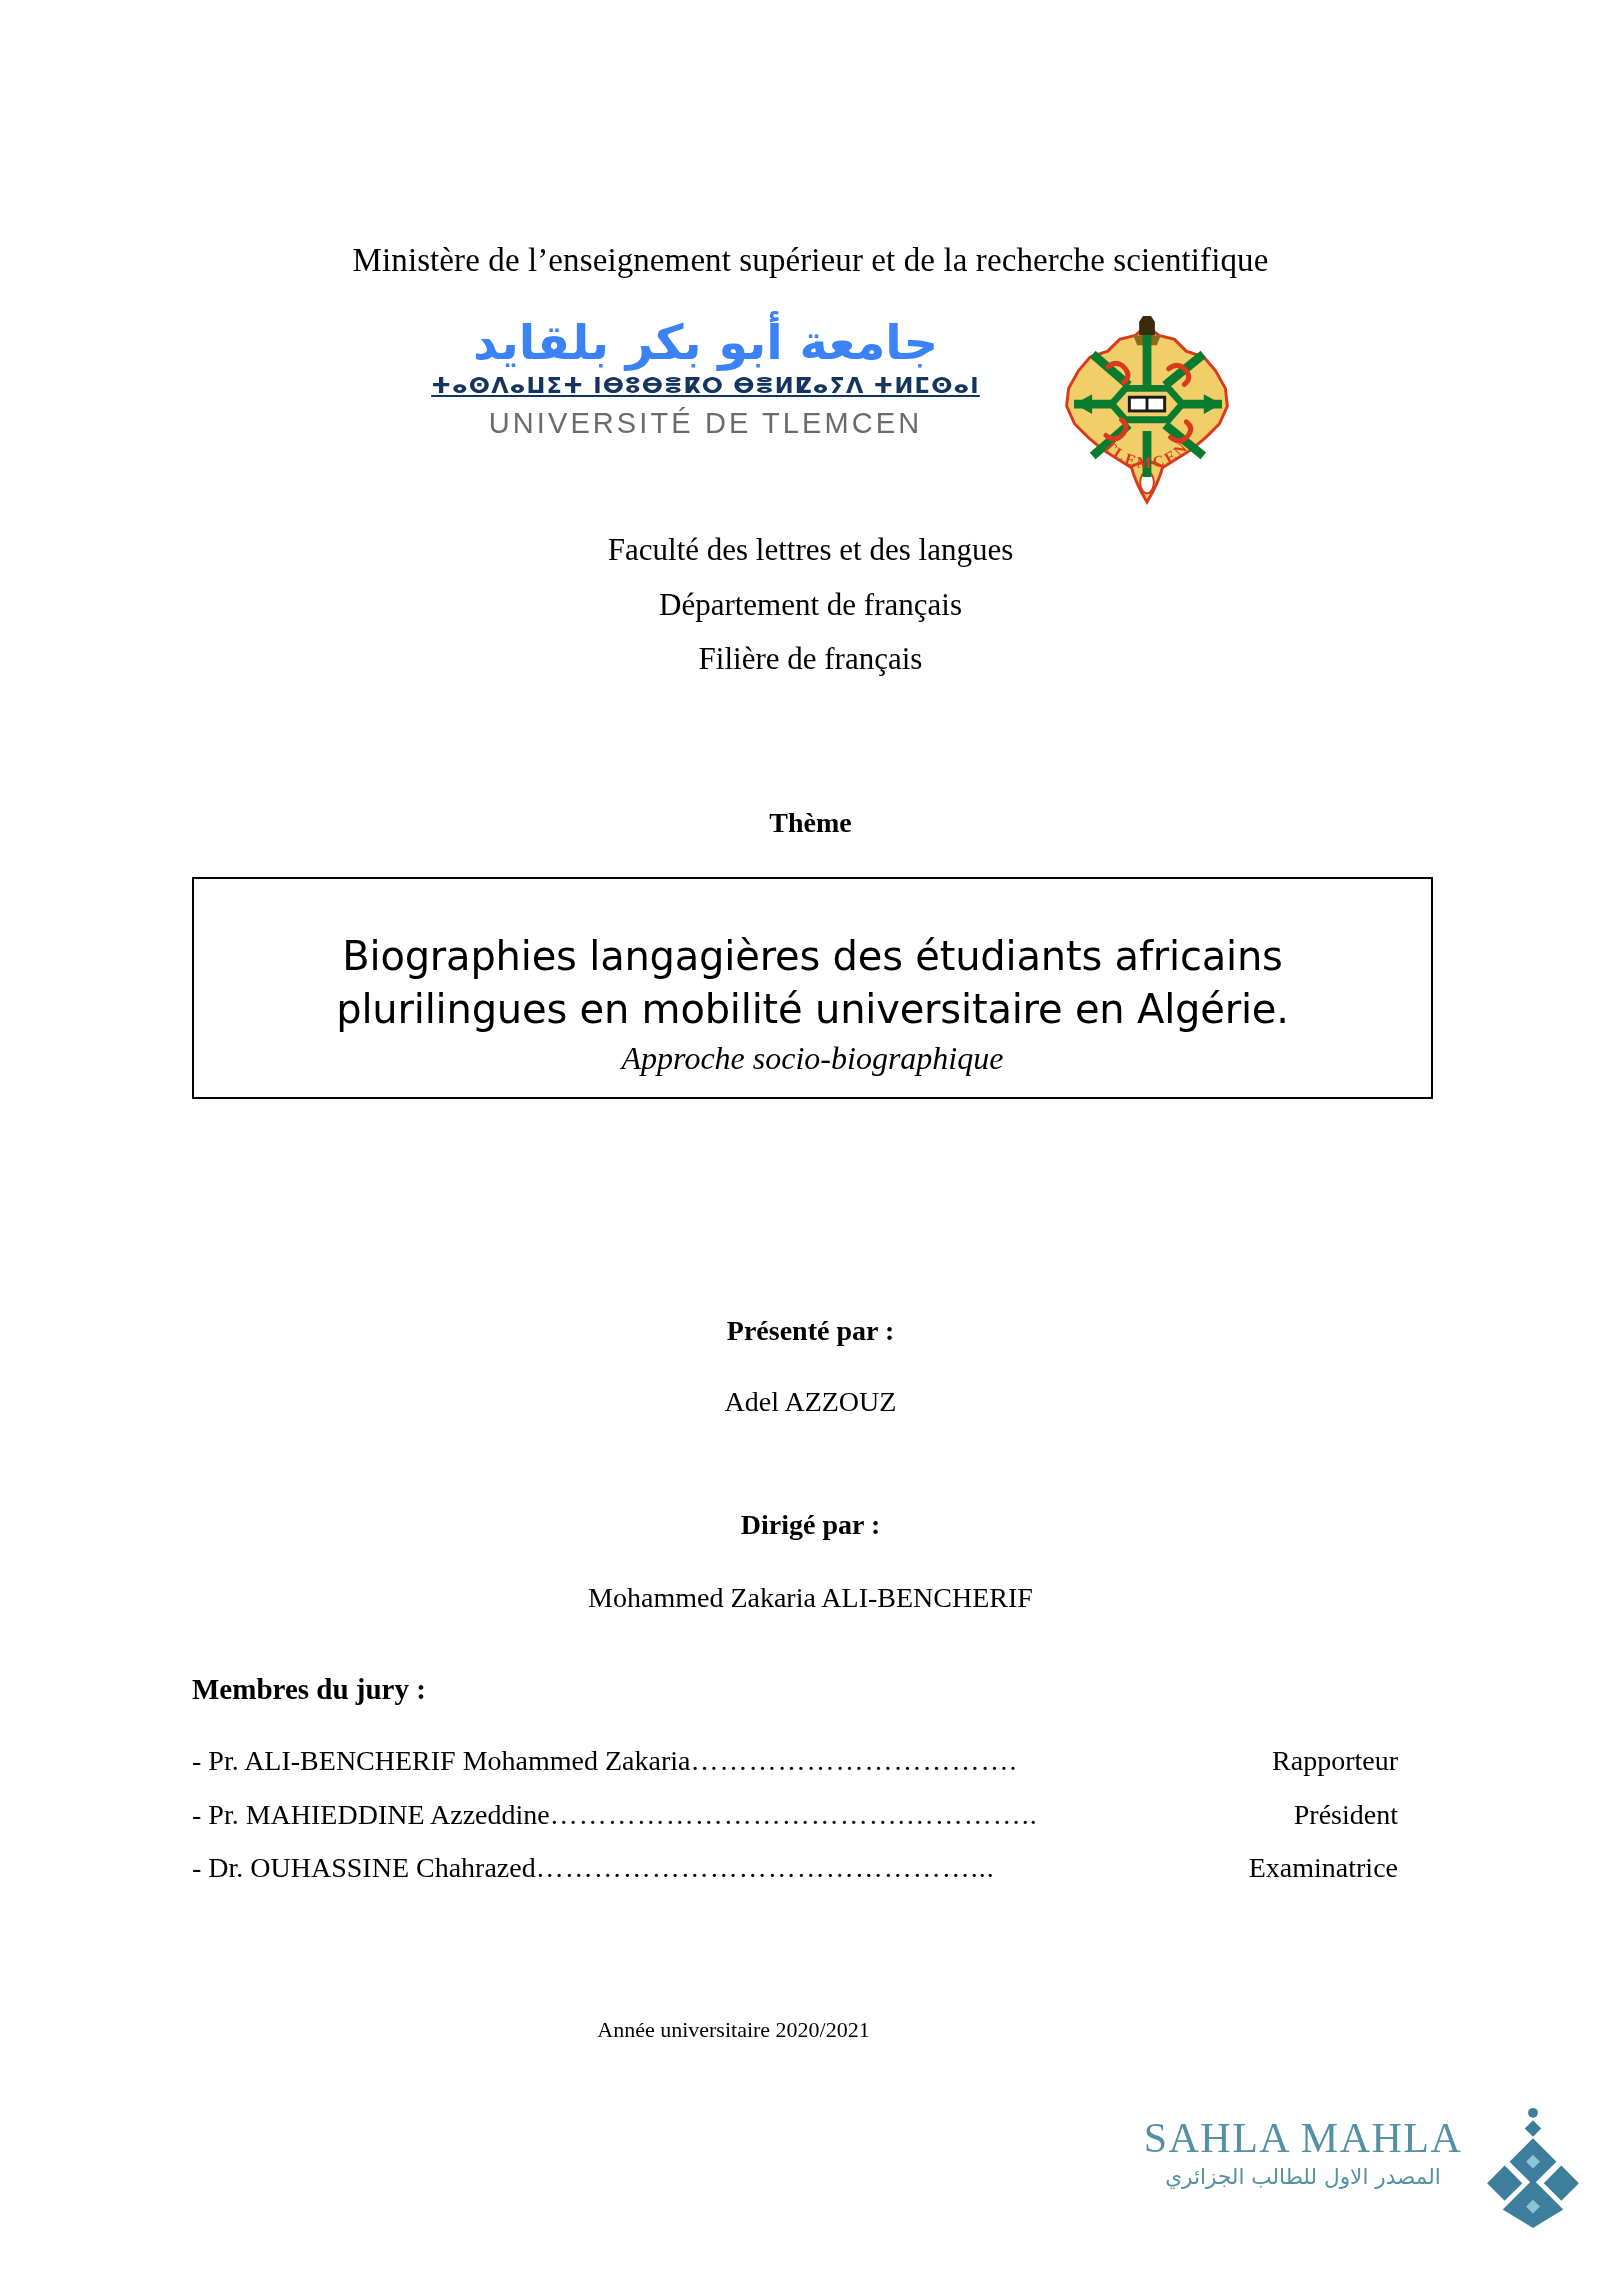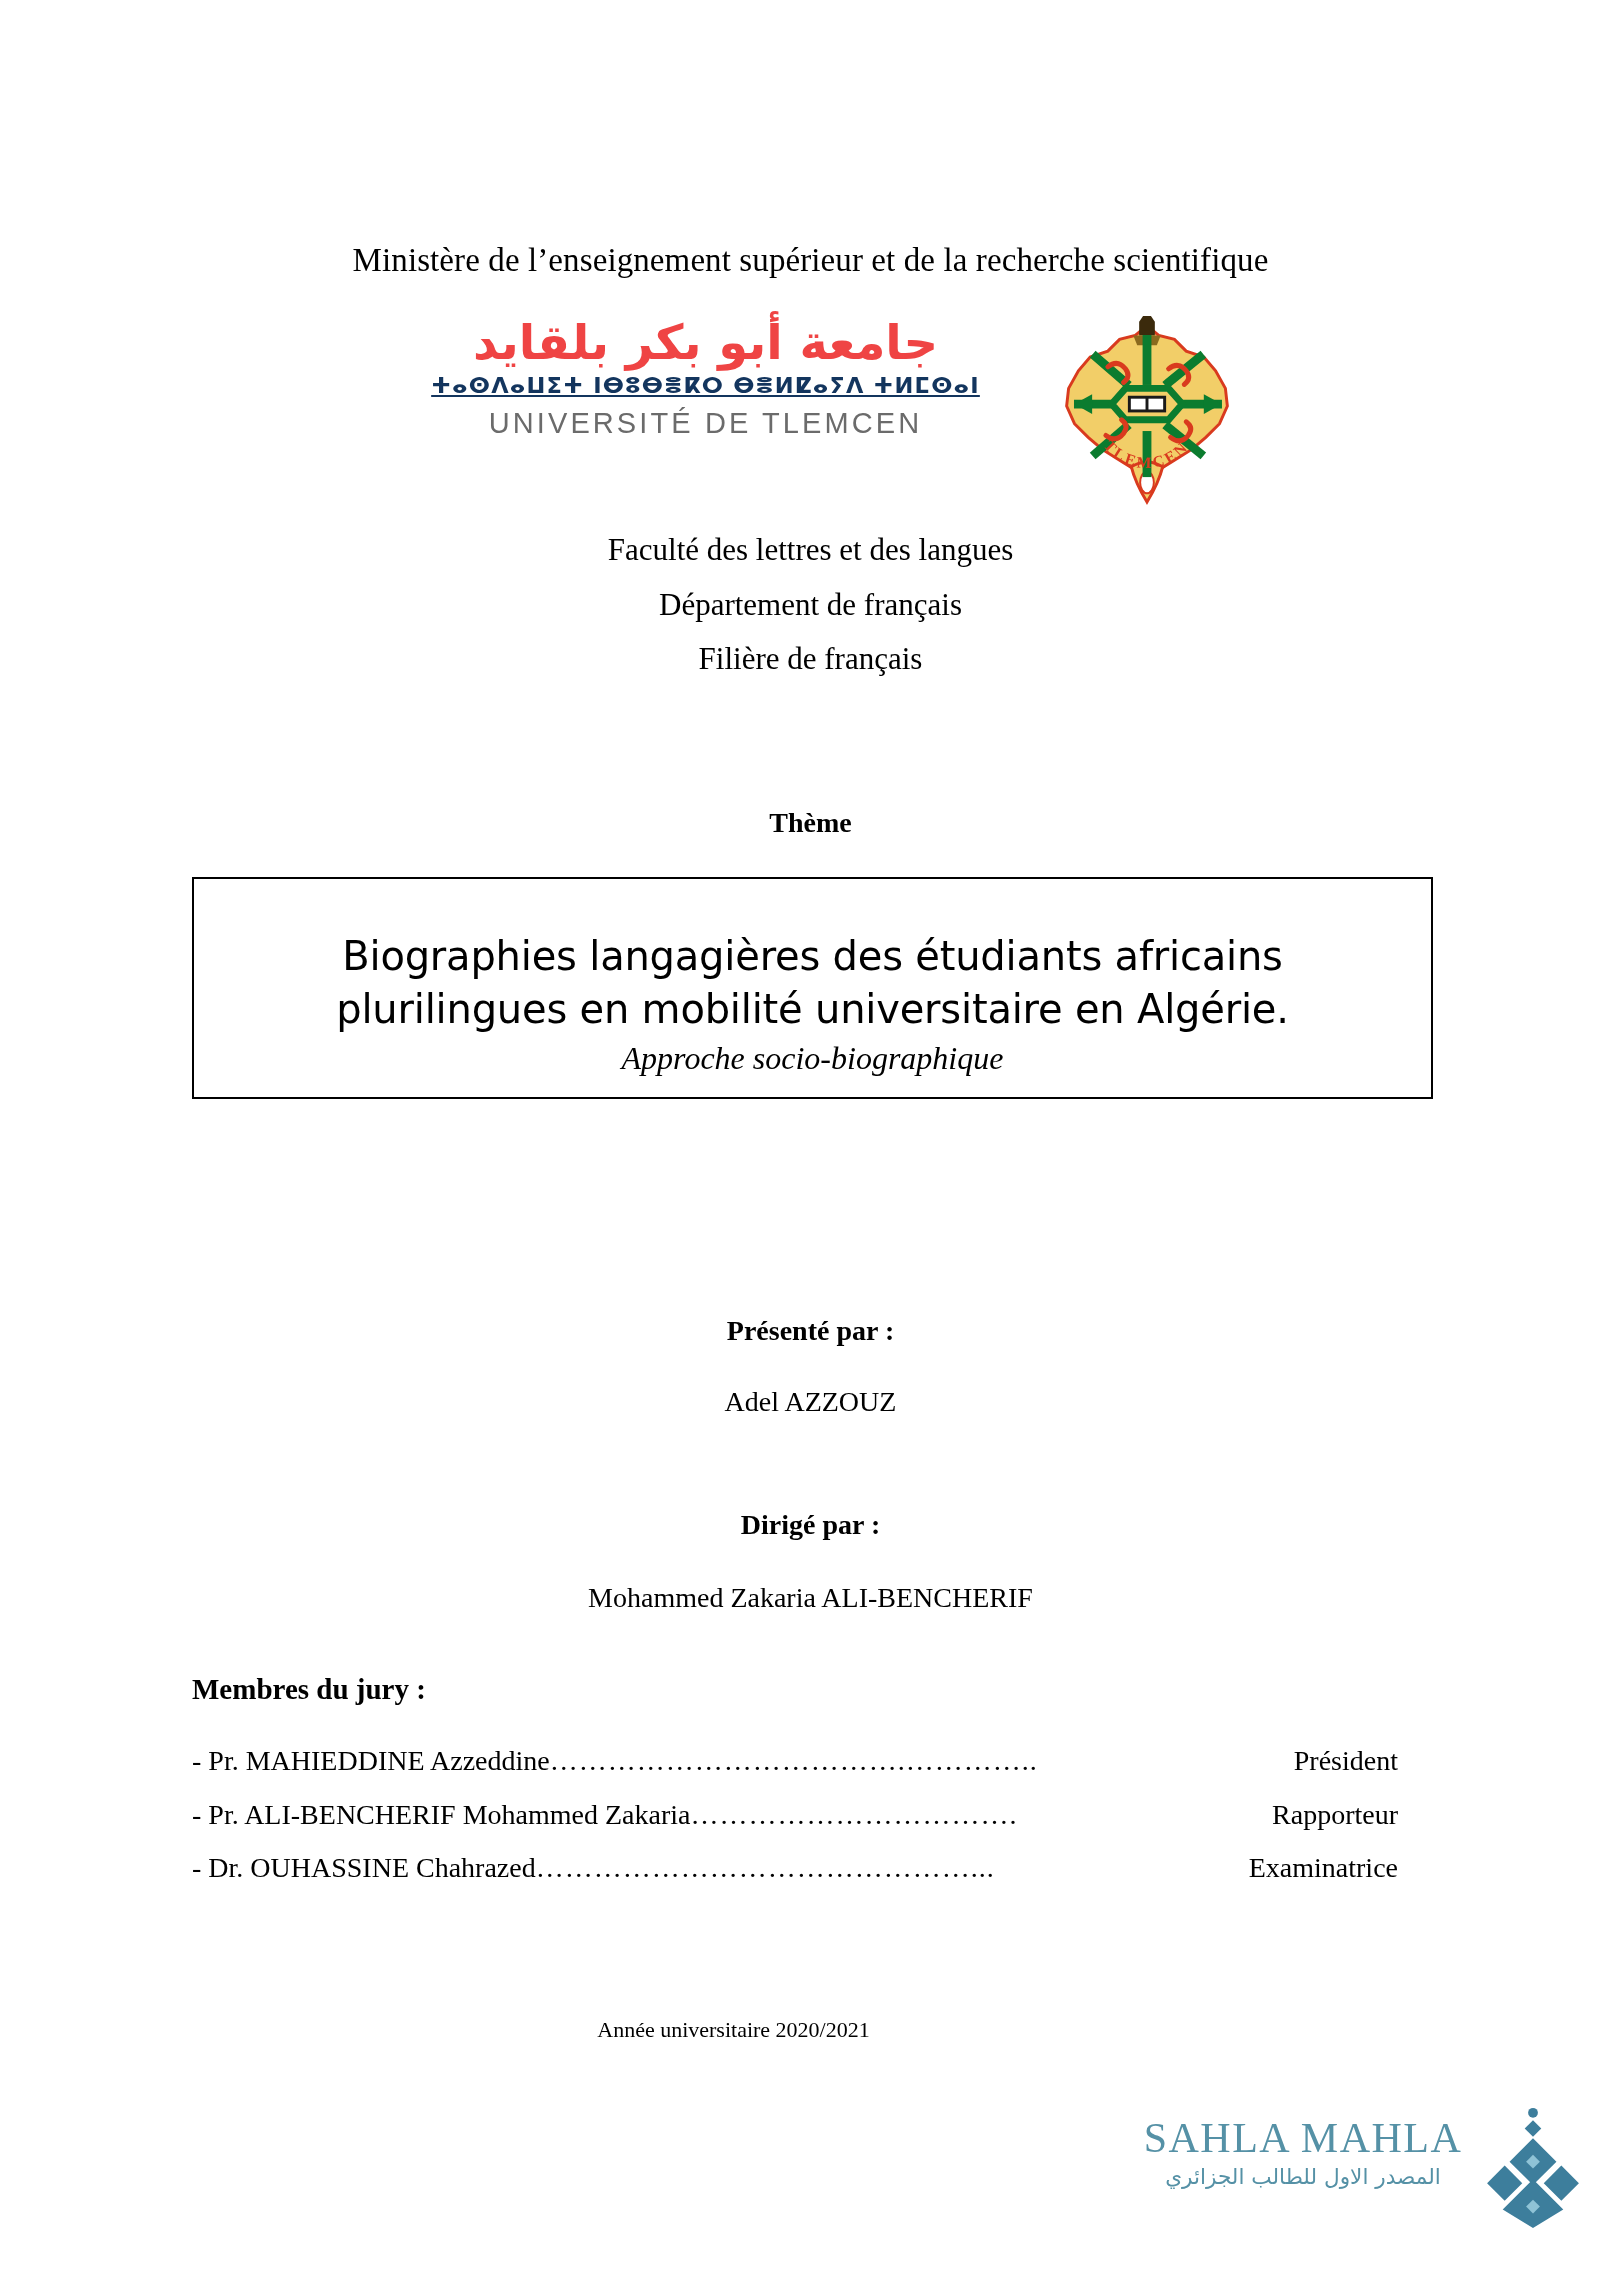--- a/index.html
+++ b/index.html
@@ -46,21 +46,21 @@
     position: absolute;
     left: 0;
     top: 0;
     width: 647px;
     text-align: center;
   }
   .logo-arabic {
     font-family: "DejaVu Sans", sans-serif;
     font-size: 48px;
     font-weight: 700;
-    color: #ef4444;
+    color: #3b82f6;
     direction: rtl;
     line-height: 1.12;
     letter-spacing: 1px;
     white-space: nowrap;
     text-align: center;
   }
   .logo-tifinagh {
     font-family: "DejaVu Sans", sans-serif;
     font-size: 22.5px;
     font-weight: 700;
@@ -351,28 +351,28 @@
   <div class="presented-label">Présenté par :</div>
   <div class="author-name">Adel AZZOUZ</div>
 
   <div class="supervised-label">Dirigé par :</div>
   <div class="supervisor-name">Mohammed Zakaria ALI-BENCHERIF</div>
 
   <div class="jury-title">Membres du jury :</div>
 
   <div class="jury-list">
     <div class="jury-row">
+      <span class="jury-name">- Pr. ALI-BENCHERIF Mohammed Zakaria</span>
+      <span class="jury-dots">…………………………….</span>
+      <span class="jury-role">Rapporteur</span>
+    </div>
+    <div class="jury-row">
       <span class="jury-name">- Pr. MAHIEDDINE Azzeddine </span>
       <span class="jury-dots">……………………………….…………..</span>
       <span class="jury-role">Président</span>
-    </div>
-    <div class="jury-row">
-      <span class="jury-name">- Pr. ALI-BENCHERIF Mohammed Zakaria</span>
-      <span class="jury-dots">…………………………….</span>
-      <span class="jury-role">Rapporteur</span>
     </div>
     <div class="jury-row">
       <span class="jury-name">- Dr. OUHASSINE Chahrazed </span>
       <span class="jury-dots">………………………………………...</span>
       <span class="jury-role">Examinatrice</span>
     </div>
   </div>
 
   <div class="year">Année universitaire 2020/2021</div>
 

